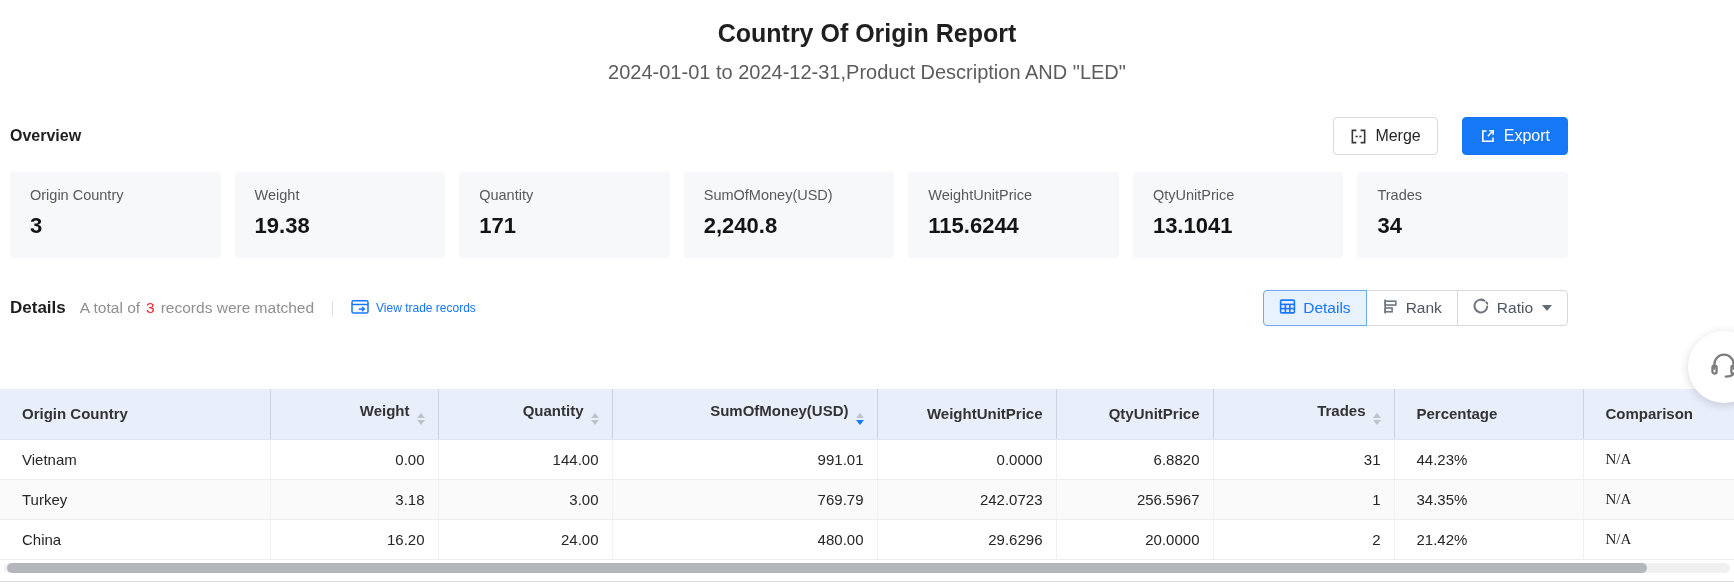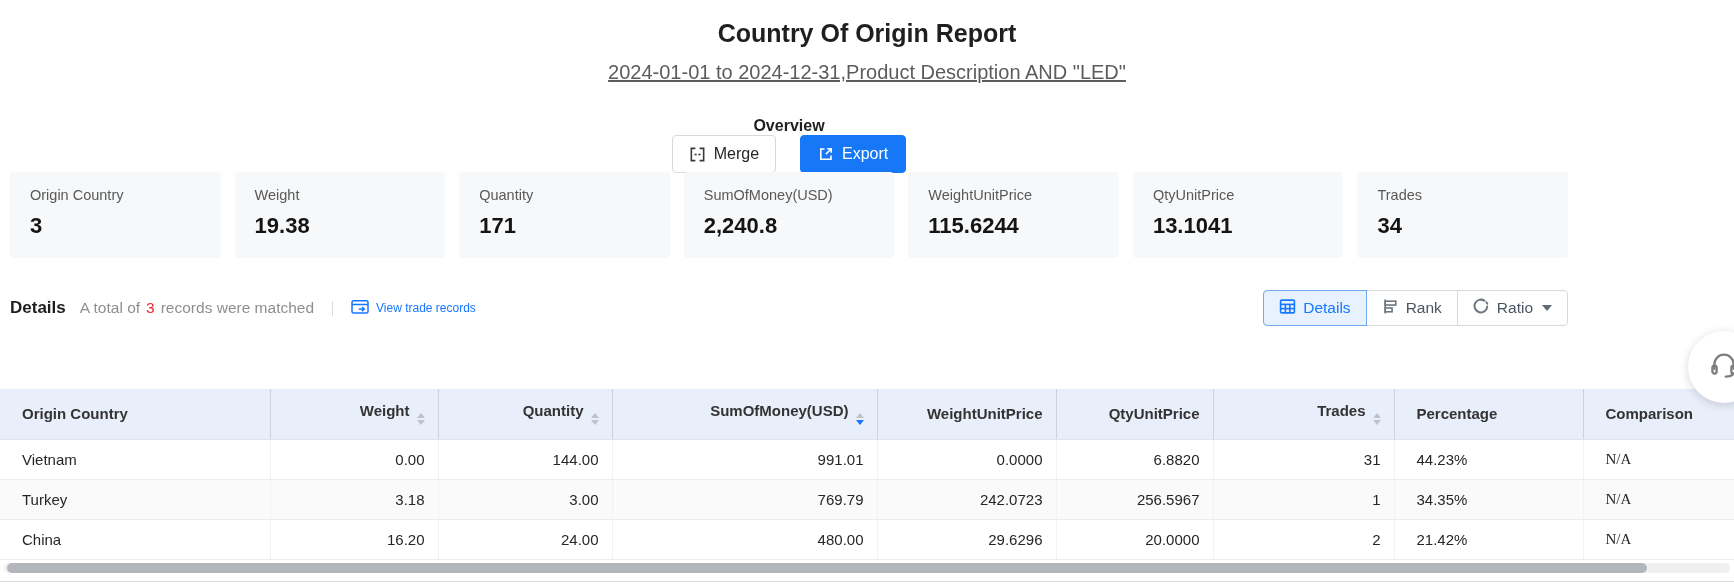--- a/index.html
+++ b/index.html
@@ -10,28 +10,28 @@
     color:#262626;
   }
 
   
   .report-title {
     padding-top:18px; text-align:center;
     font-size:25px; line-height:30px; font-weight:700; color:#1f1f1f;
   }
   .report-subtitle {
     margin-top:12px; text-align:center;
-    font-size:20px; line-height:24px; color:#5c5c5c;text-decoration:underline;
+    font-size:20px; line-height:24px; color:#5c5c5c;
   }
 
   
   .toolbar {
     margin-top:33px; height:38px;
     padding:0 166px 0 10px;
-    display:flex; align-items:center; justify-content:space-between;flex-direction:column;
+    display:flex; align-items:center; justify-content:space-between;
   }
   .section-label { font-size:16px; font-weight:700; color:#1f1f1f; }
   .btn-row { display:flex; gap:12px; }
   .btn {
     height:38px; display:flex; align-items:center; gap:8px;
     padding:16px 16px; border-radius:4px; font-size:16px; cursor:pointer;
     border:1px solid #d9d9d9; background:#fff; color:#262626;
   }
   .btn.primary { background:#1678f6; border-color:#1678f6; color:#fff; padding:0 17px;margin-left:12px; }
   .btn svg { display:block; }

